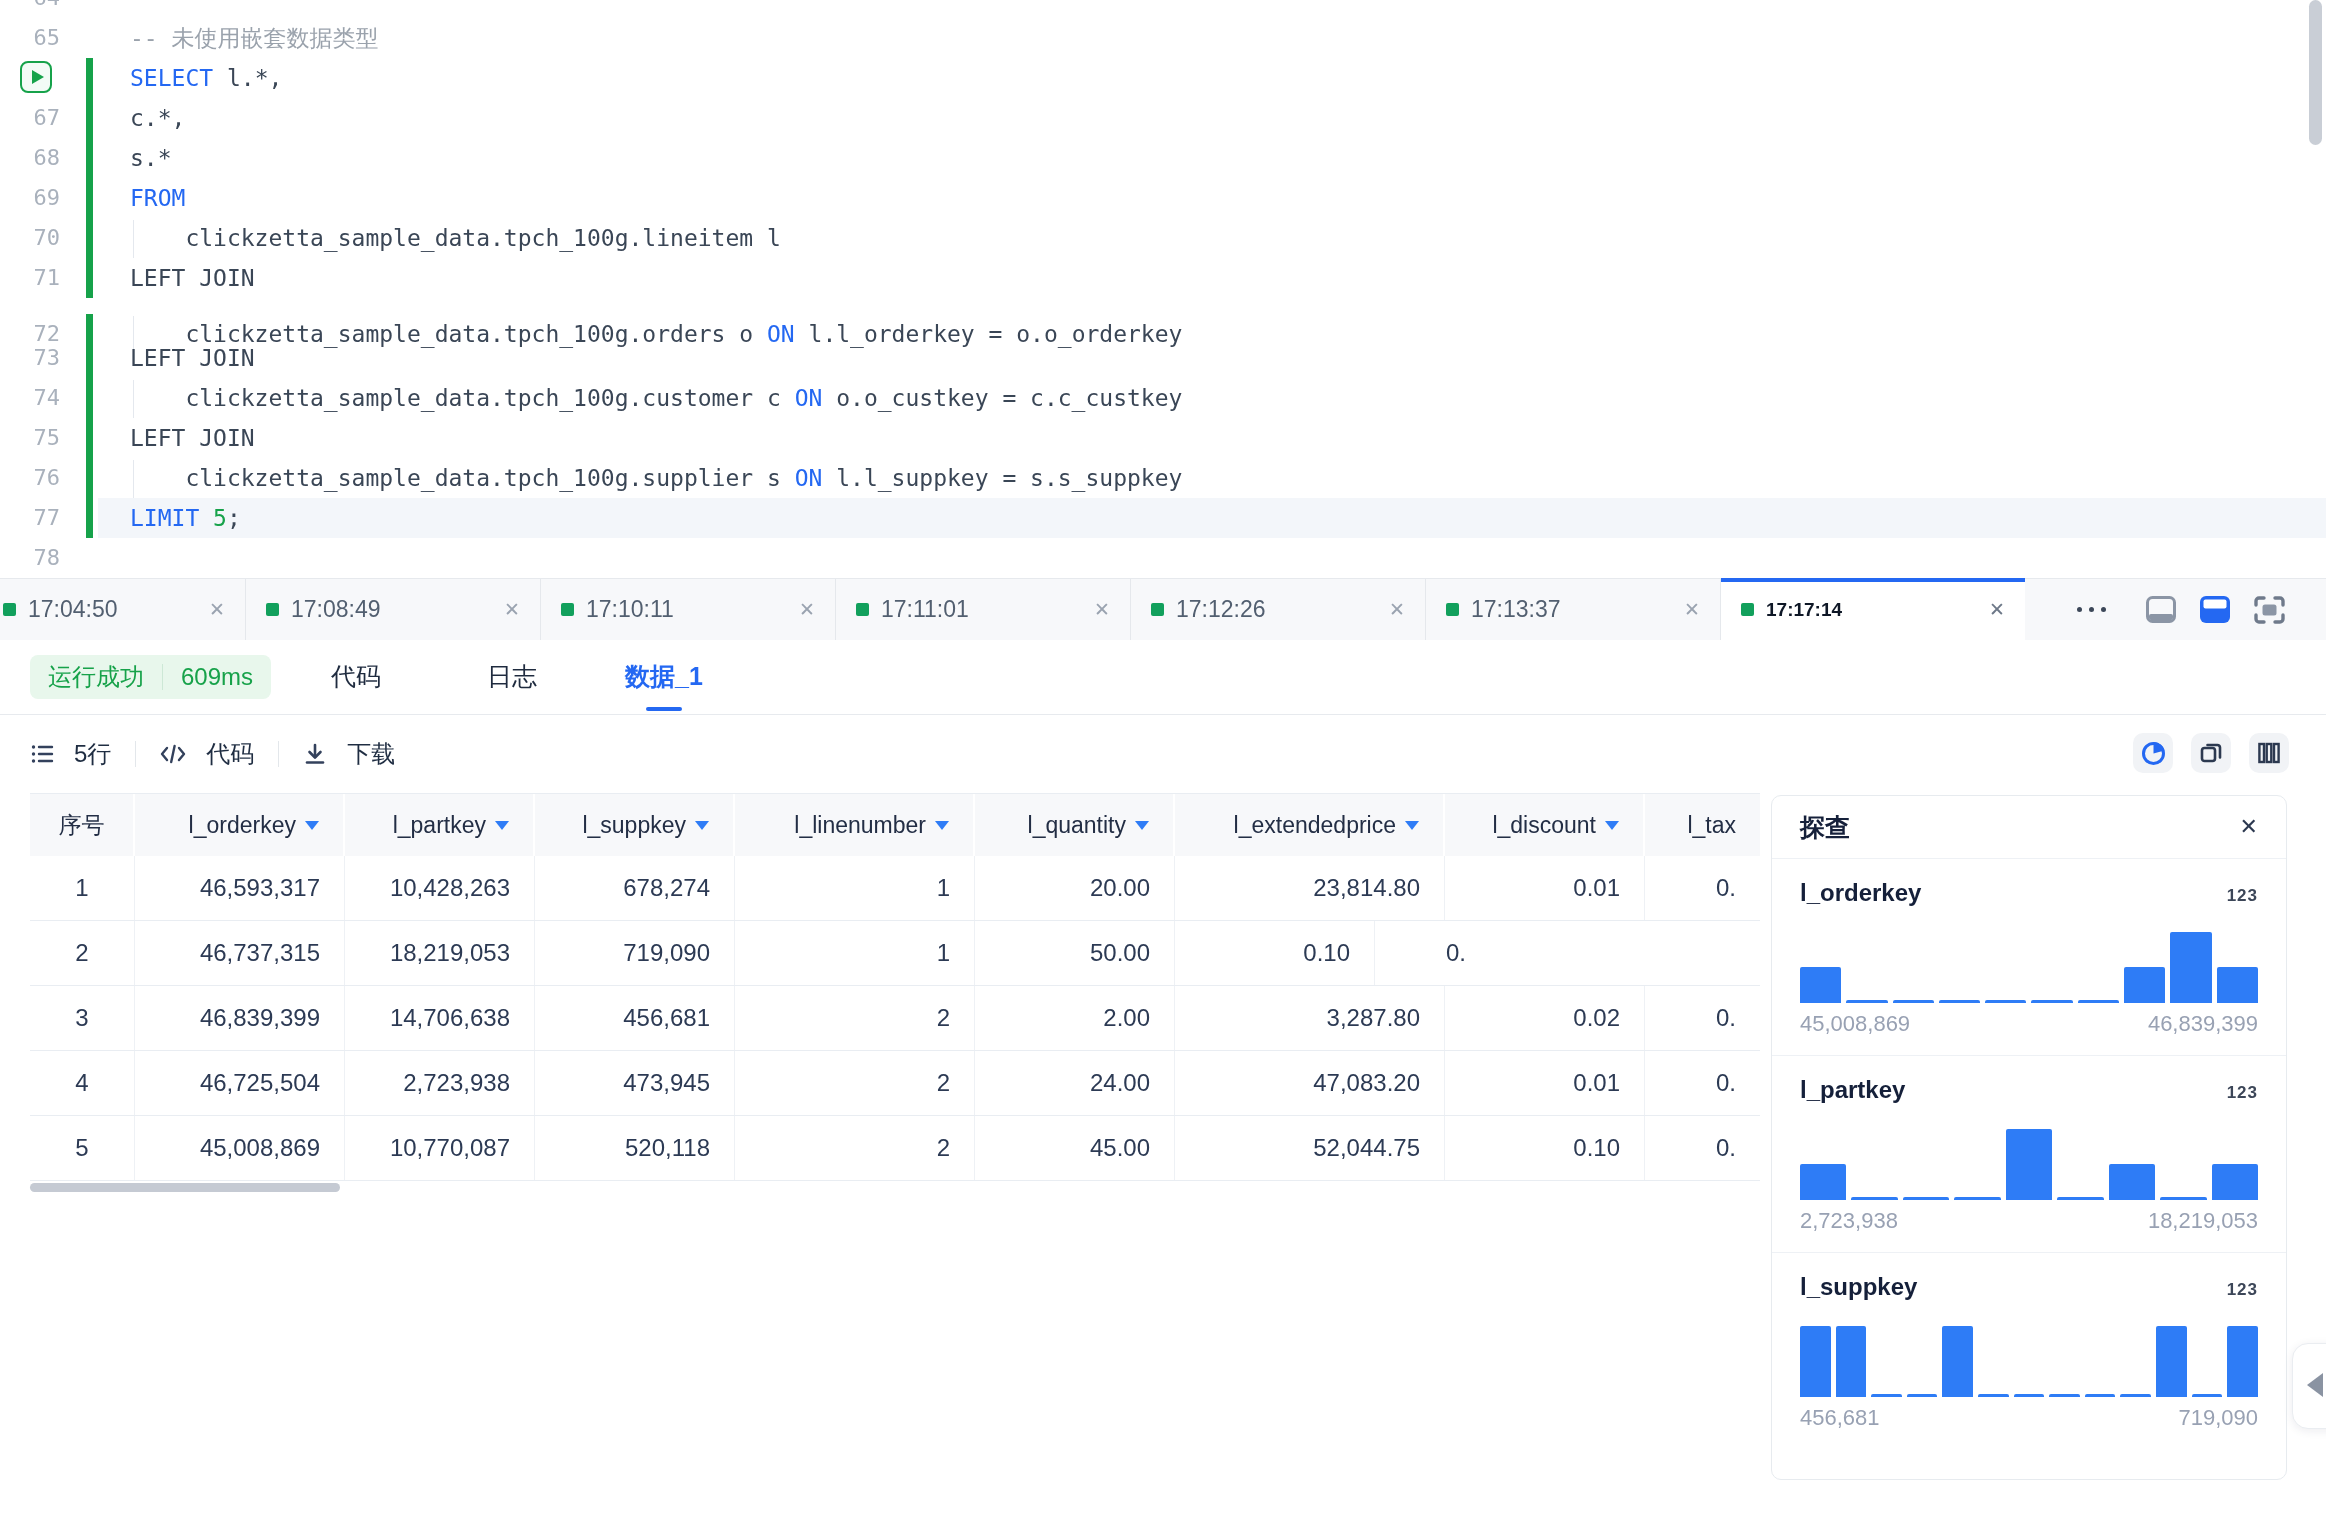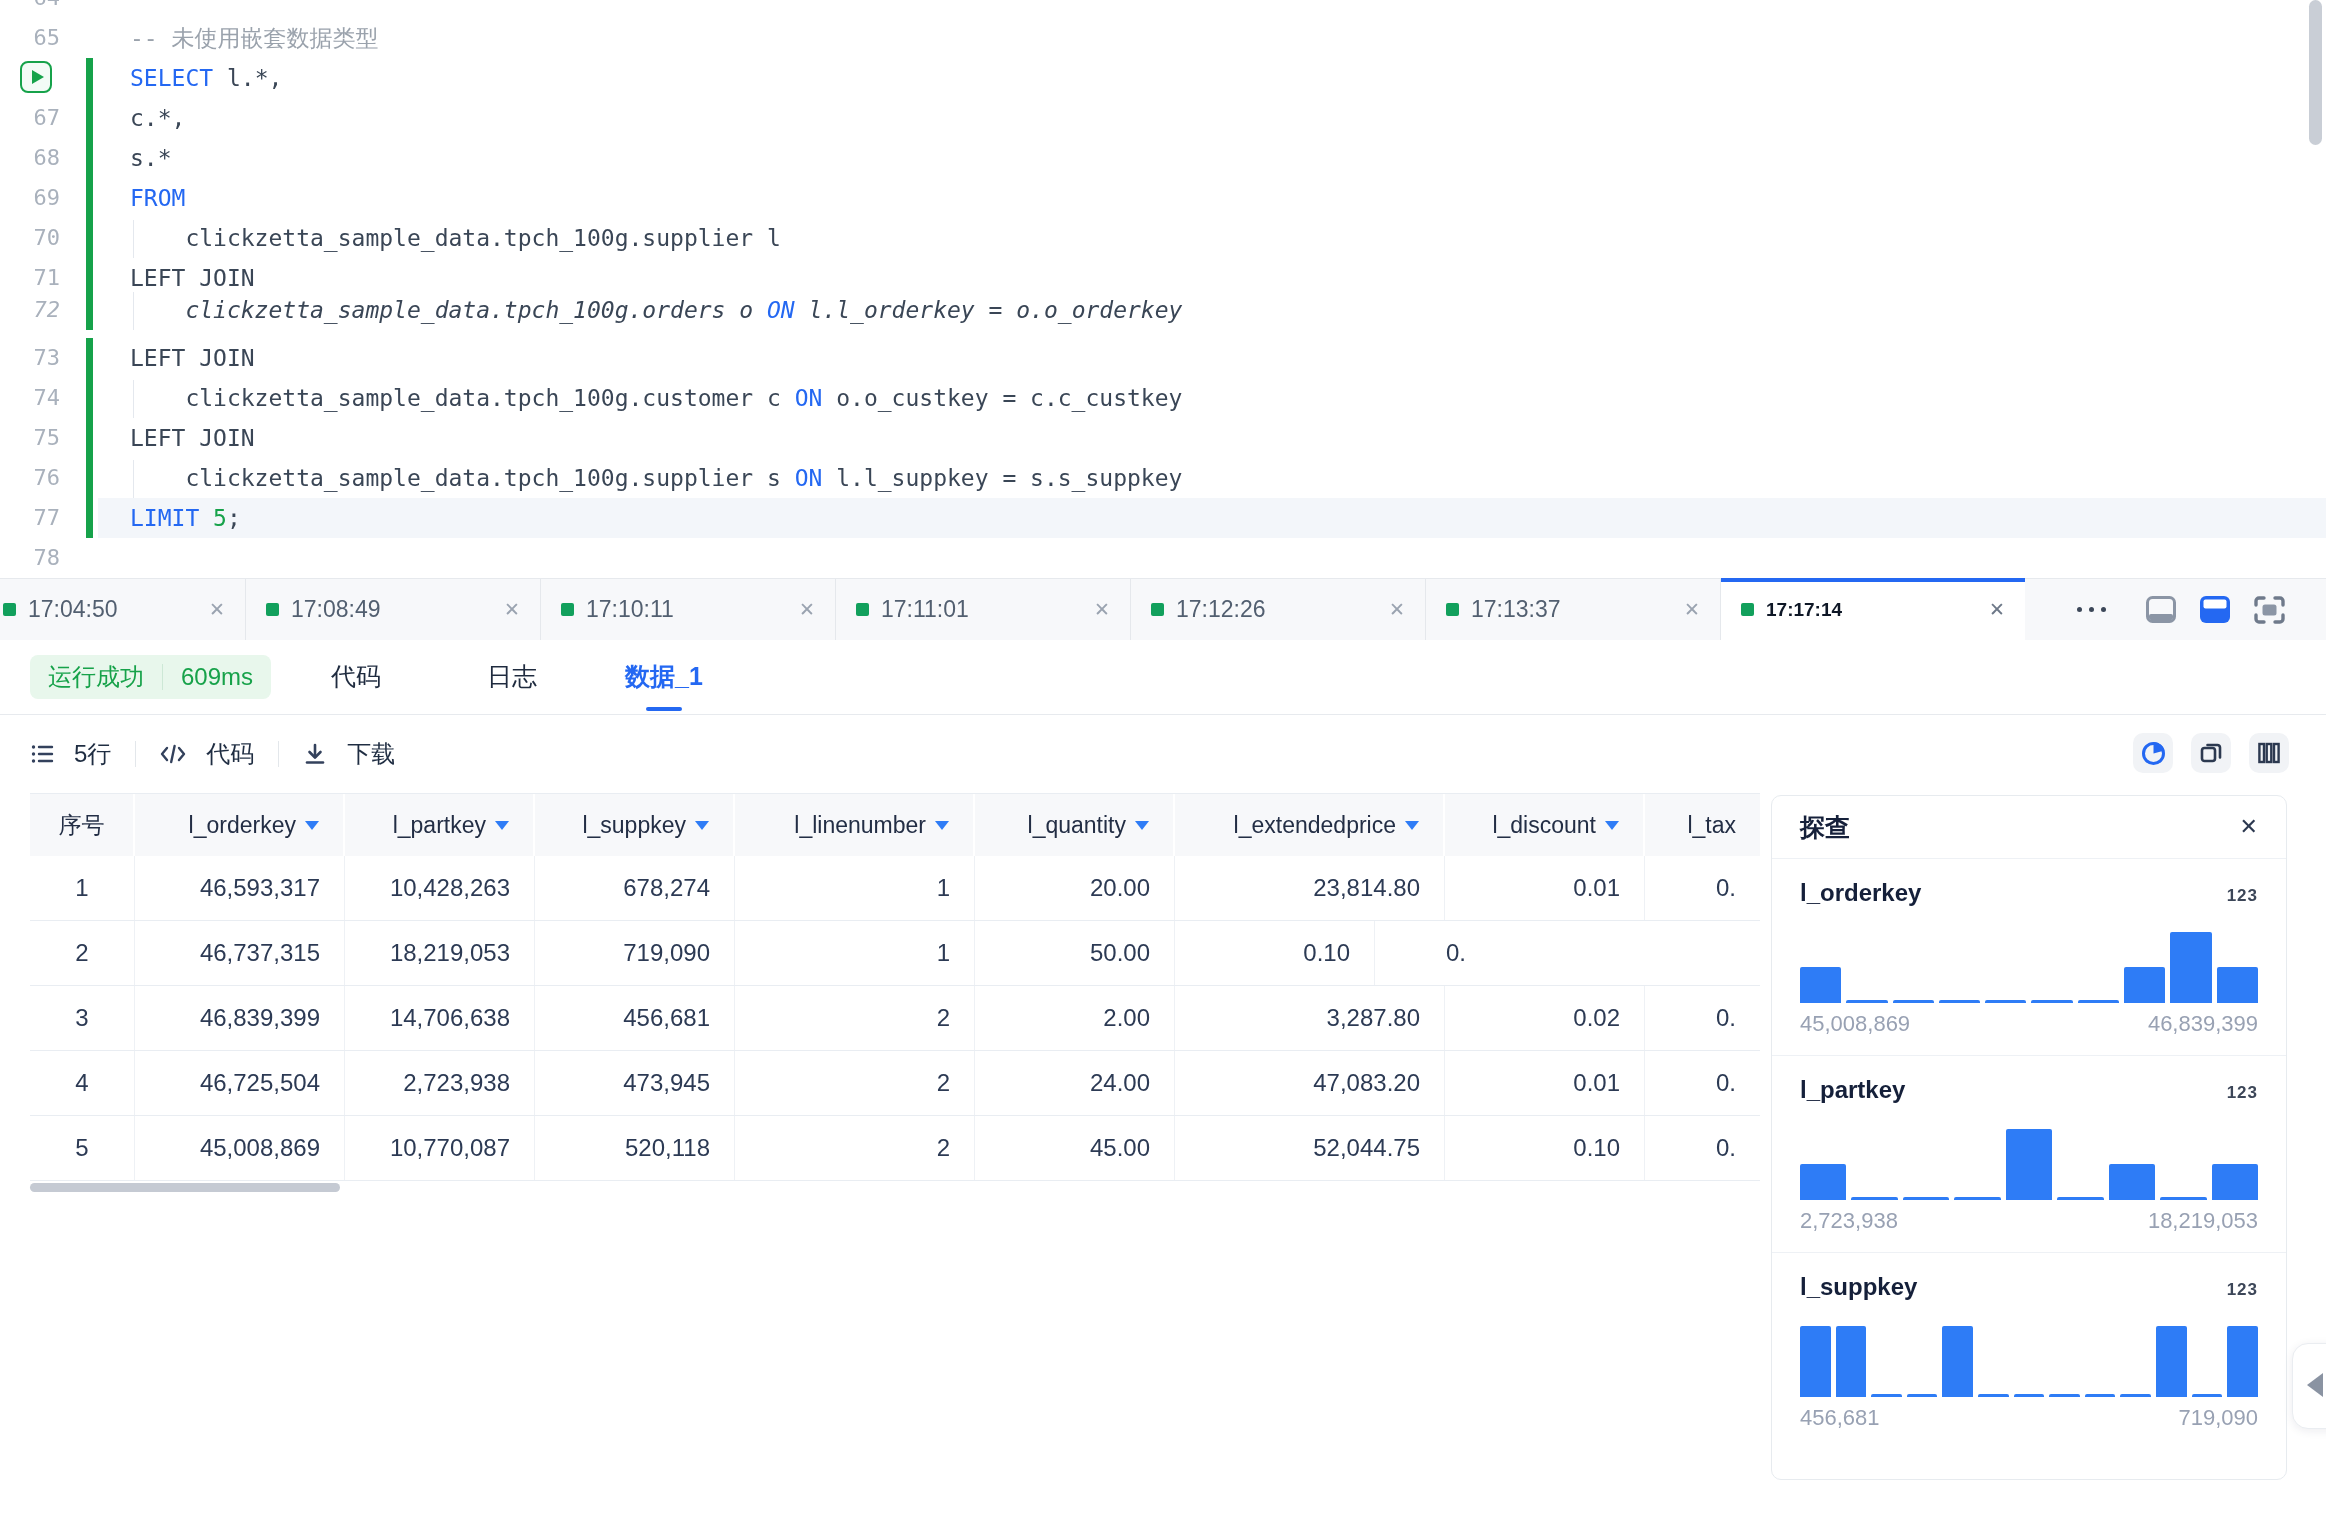--- a/index.html
+++ b/index.html
@@ -128,28 +128,28 @@
       </div>
       <div class="ed-line" style="top: 178px;">
         <div class="ed-chg"></div>
         <div class="ed-gutter">69</div>
         <div class="ed-code"><span class="c-kw">FROM</span></div>
       </div>
       <div class="ed-line" style="top: 218px;">
         <div class="ed-chg"></div>
         <div class="ed-guide"></div>
         <div class="ed-gutter">70</div>
-        <div class="ed-code"><span class="c-code">    clickzetta_sample_data.tpch_100g.supplier l</span></div>
+        <div class="ed-code"><span class="c-code">    clickzetta_sample_data.tpch_100g.lineitem l</span></div>
       </div>
       <div class="ed-line" style="top: 258px;">
         <div class="ed-chg"></div>
         <div class="ed-gutter">71</div>
         <div class="ed-code"><span class="c-code">LEFT JOIN</span></div>
       </div>
-      <div class="ed-line" style="top: 290px; font-style: italic;">
+      <div class="ed-line" style="top: 314px;">
         <div class="ed-chg"></div>
         <div class="ed-guide"></div>
         <div class="ed-gutter">72</div>
         <div class="ed-code"><span class="c-code">    clickzetta_sample_data.tpch_100g.orders o </span><span class="c-kw">ON</span><span class="c-code"> l.l_orderkey = o.o_orderkey</span></div>
       </div>
       <div class="ed-line" style="top: 338px;">
         <div class="ed-chg"></div>
         <div class="ed-gutter">73</div>
         <div class="ed-code"><span class="c-code">LEFT JOIN</span></div>
       </div>

